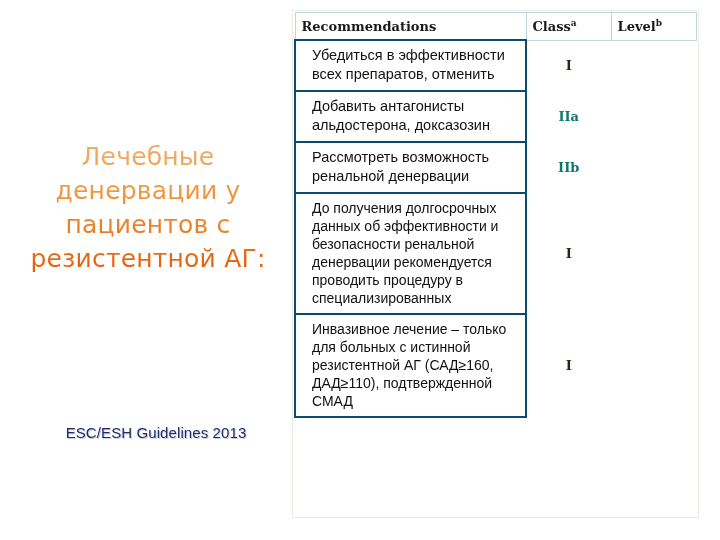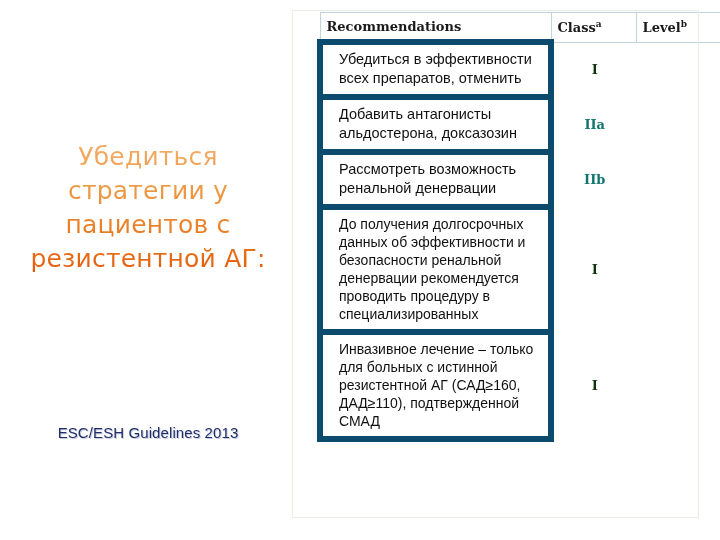--- a/index.html
+++ b/index.html
@@ -39,21 +39,21 @@
     letter-spacing: 0.2px;
     background-image: linear-gradient(to bottom, #F3AE6A 0%, #EE9A44 35%, #E8761C 75%, #E2590A 100%);
     -webkit-background-clip: text;
     background-clip: text;
     color: transparent;
     -webkit-text-fill-color: transparent;
   }
 
   .source-caption {
     position: absolute;
-    left: 12px;
+    left: 20px;
     top: 424px;
     width: 272px;
     text-align: center;
     font-family: "Liberation Sans", sans-serif;
     font-size: 15px;
     font-weight: 400;
     color: #1F2E66;
     text-shadow: 1px 1px 0 rgba(190, 195, 225, 0.85);
     letter-spacing: 0.1px;
   }
@@ -64,21 +64,20 @@
     left: 294px;
     top: 12px;
     width: 401px;
   }
 
   table.rec-table {
     border-collapse: collapse;
     table-layout: fixed;
     width: 401px;
     background: #ffffff;
-    margin-left: 23px;
   }
 
   table.rec-table col.c-rec   { width: 231px; }
   table.rec-table col.c-class { width: 85px;  }
   table.rec-table col.c-level { width: 85px;  }
 
   .rec-table th {
     border: 1px solid #BFD7DC;
     background: #ffffff;
     font-family: "DejaVu Serif", "Liberation Serif", serif;
@@ -92,21 +91,21 @@
     white-space: nowrap;
   }
   .rec-table th.center { text-align: left; }
   .rec-table th sup {
     font-size: 9px;
     vertical-align: super;
     line-height: 0;
   }
 
   .rec-table td {
-    border: 6px solid #0c4a6e;
+    border: 2px solid #0c4a6e;
     vertical-align: middle;
     padding: 5px 8px 6px 16px;
     background: #ffffff;
   }
 
   .rec-table td.rec-cell {
     font-family: "Liberation Sans", sans-serif;
     color: #111111;
     text-align: left;
   }
@@ -140,21 +139,21 @@
     border: 1px solid #E9EDE4;
     pointer-events: none;
   }
 </style>
 </head>
 <body>
 
 <div class="slide">
 
   <div class="left-col">
-    <div class="slide-title">Убедиться стратегии у пациентов с резистентной АГ:</div>
+    <div class="slide-title">Лечебные денервации у пациентов с резистентной АГ:</div>
   </div>
 
   <div class="source-caption">ESC/ESH Guidelines 2013</div>
 
   <div class="table-wrap">
     <table class="rec-table">
       <colgroup>
         <col class="c-rec">
           <col class="c-class">
           <col class="c-level">

